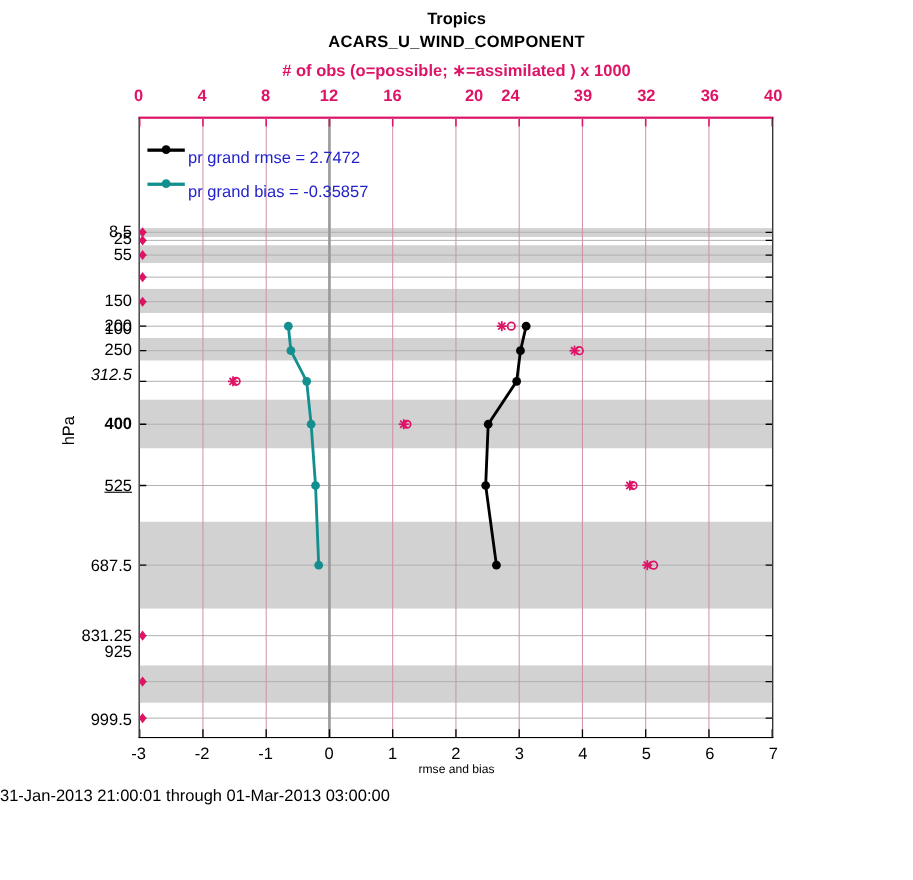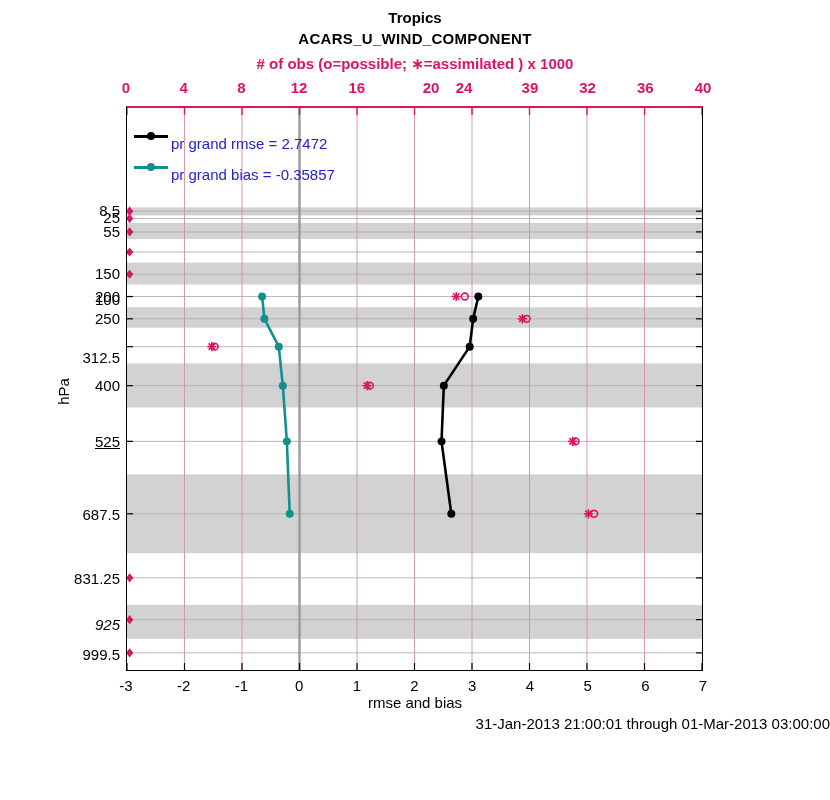--- a/index.html
+++ b/index.html
@@ -16,22 +16,22 @@
   .plot-box svg{position:absolute;left:0;top:0;width:100%;height:100%;overflow:hidden;}
   #top-ticklabels{position:absolute;left:126px;top:79px;width:577px;height:18px;}
   #top-ticklabels span{position:absolute;transform:translateX(-50%);font-size:15px;
       font-weight:600;color:var(--crimson);white-space:nowrap;}
   #bottom-ticklabels{position:absolute;left:126px;top:677px;width:577px;height:18px;}
   #bottom-ticklabels span{position:absolute;transform:translateX(-50%);font-size:15px;color:#000;white-space:nowrap;}
   #left-ticklabels{position:absolute;left:0;top:106px;width:120px;height:565px;}
   #left-ticklabels span{position:absolute;right:0;font-size:15px;color:#000;white-space:nowrap;}
   .ylab{position:absolute;left:33px;top:383px;width:60px;text-align:center;font-size:15px;
       transform:rotate(-90deg);}
-  .xlab{position:absolute;left:0;top:694px;width:830px;text-align:center;font-size:15px;}
-  .caption{position:absolute;left:0;top:715px;width:830px;text-align:right;font-size:15px;}
+  .xlab{position:absolute;left:0;top:694px;width:830px;text-align:center;font-size:11px;}
+  .caption{position:absolute;left:0;top:715px;width:830px;text-align:left;font-size:15px;}
   .footer{position:absolute;left:0;top:766px;width:830px;text-align:center;font-size:8px;color:#222;}
   .legend{position:absolute;left:7px;top:11px;}
   .lrow{display:flex;align-items:flex-start;height:15px;margin-bottom:1px;margin-top:16px;}
   .lsample{position:relative;width:34px;height:2.6px;background:#000;flex:0 0 34px;}
   .ldot{position:absolute;left:13px;top:-2.7px;width:8px;height:8px;border-radius:50%;background:#000;}
   .ltext{margin-left:3px;font-size:15px;font-weight:500;color:var(--legendblue);white-space:nowrap;}
 </style>
 </head>
 <body>
 
@@ -208,26 +208,26 @@
   </div>
 
   <div id="left-ticklabels">
       <span style="top: 95.7252px;">8.5</span>
       <span style="top: 103.118px;">25</span>
       <span style="top: 116.56px;">55</span>
       <span style="top: 136.722px; margin-top: 48px;">100</span>
       <span style="top: 159.125px;">150</span>
       <span style="top: 181.528px;">200</span>
       <span style="top: 203.931px;">250</span>
-      <span style="top: 243px;">312.5</span>
-      <span style="top: 271.14px;">400</span>
+      <span style="top: 226px; font-style: italic;">312.5</span>
+      <span style="top: 271.14px; font-weight: bold;">400</span>
       <span style="top: 327.147px; text-decoration: underline;">525</span>
       <span style="top: 399.956px;">687.5</span>
       <span style="top: 464.364px;">831.25</span>
-      <span style="top: 510px; font-style: italic;">925</span>
+      <span style="top: 478px;">925</span>
       <span style="top: 539.75px;">999.5</span>
     </div>
   <div id="bottom-ticklabels">
       <span style="left: 0px;">-3</span>
       <span style="left: 57.7px;">-2</span>
       <span style="left: 115.4px;">-1</span>
       <span style="left: 173.1px;">0</span>
       <span style="left: 230.8px;">1</span>
       <span style="left: 288.5px;">2</span>
       <span style="left: 346.2px;">3</span>

